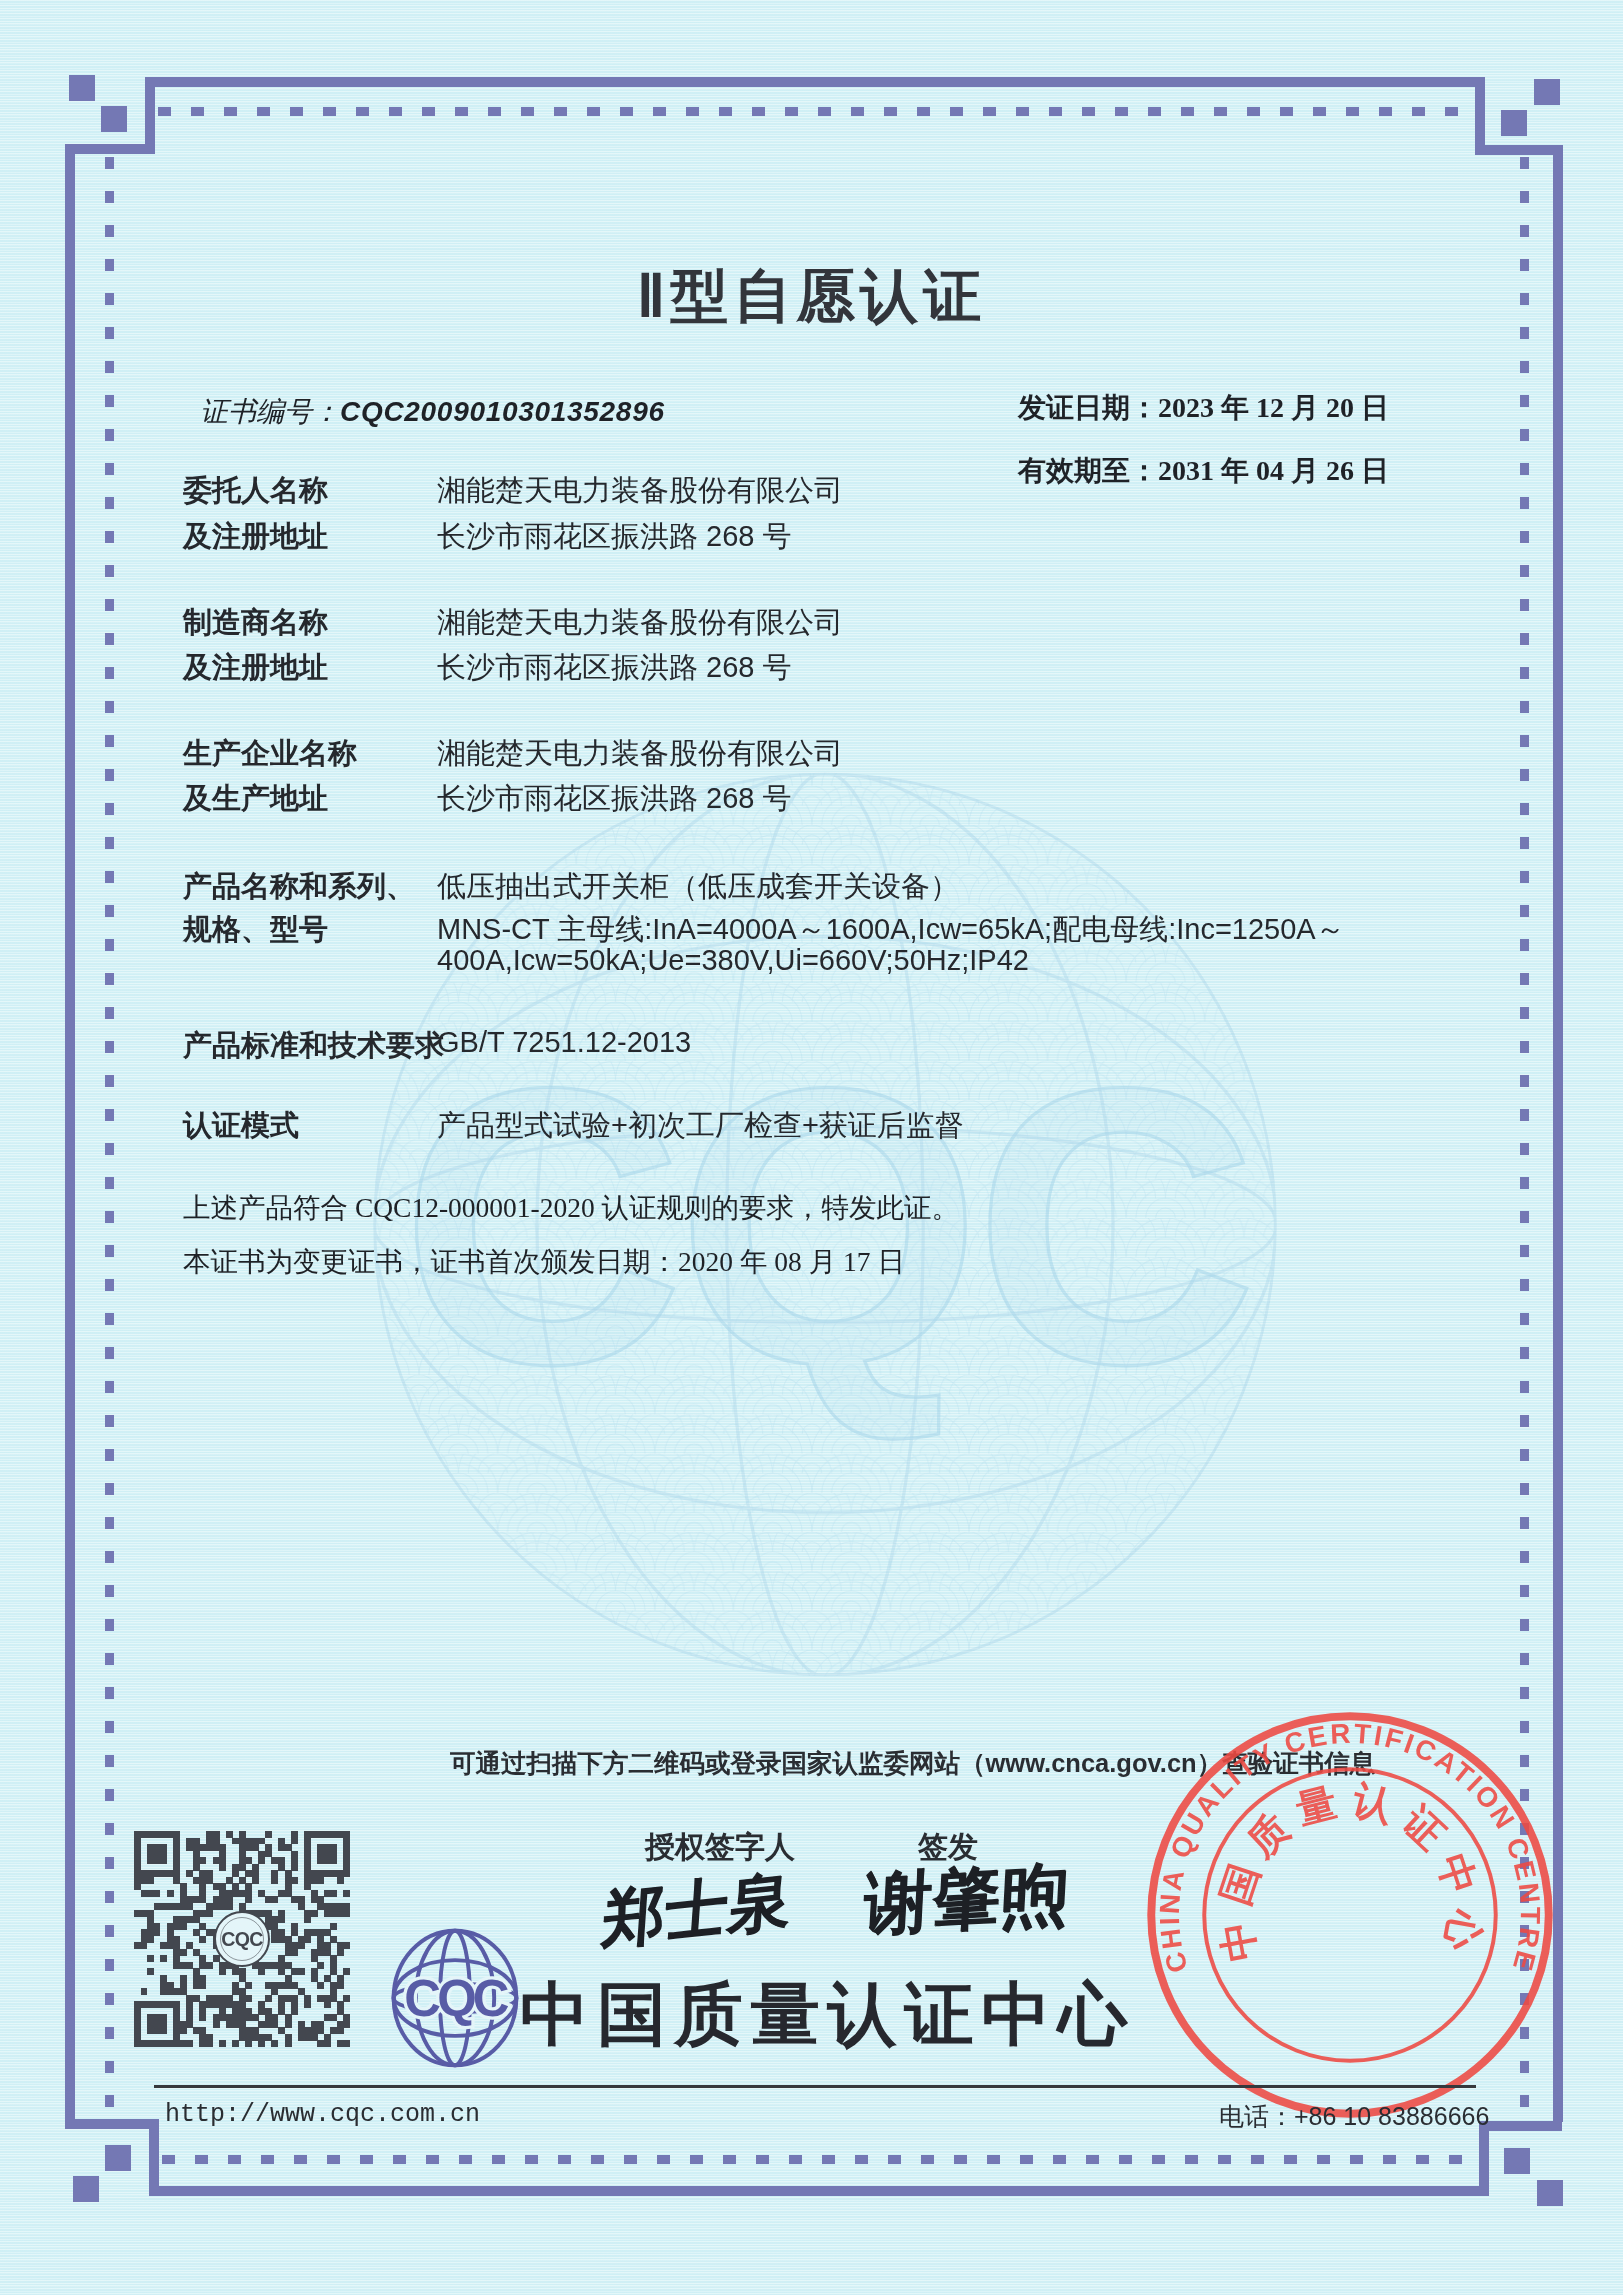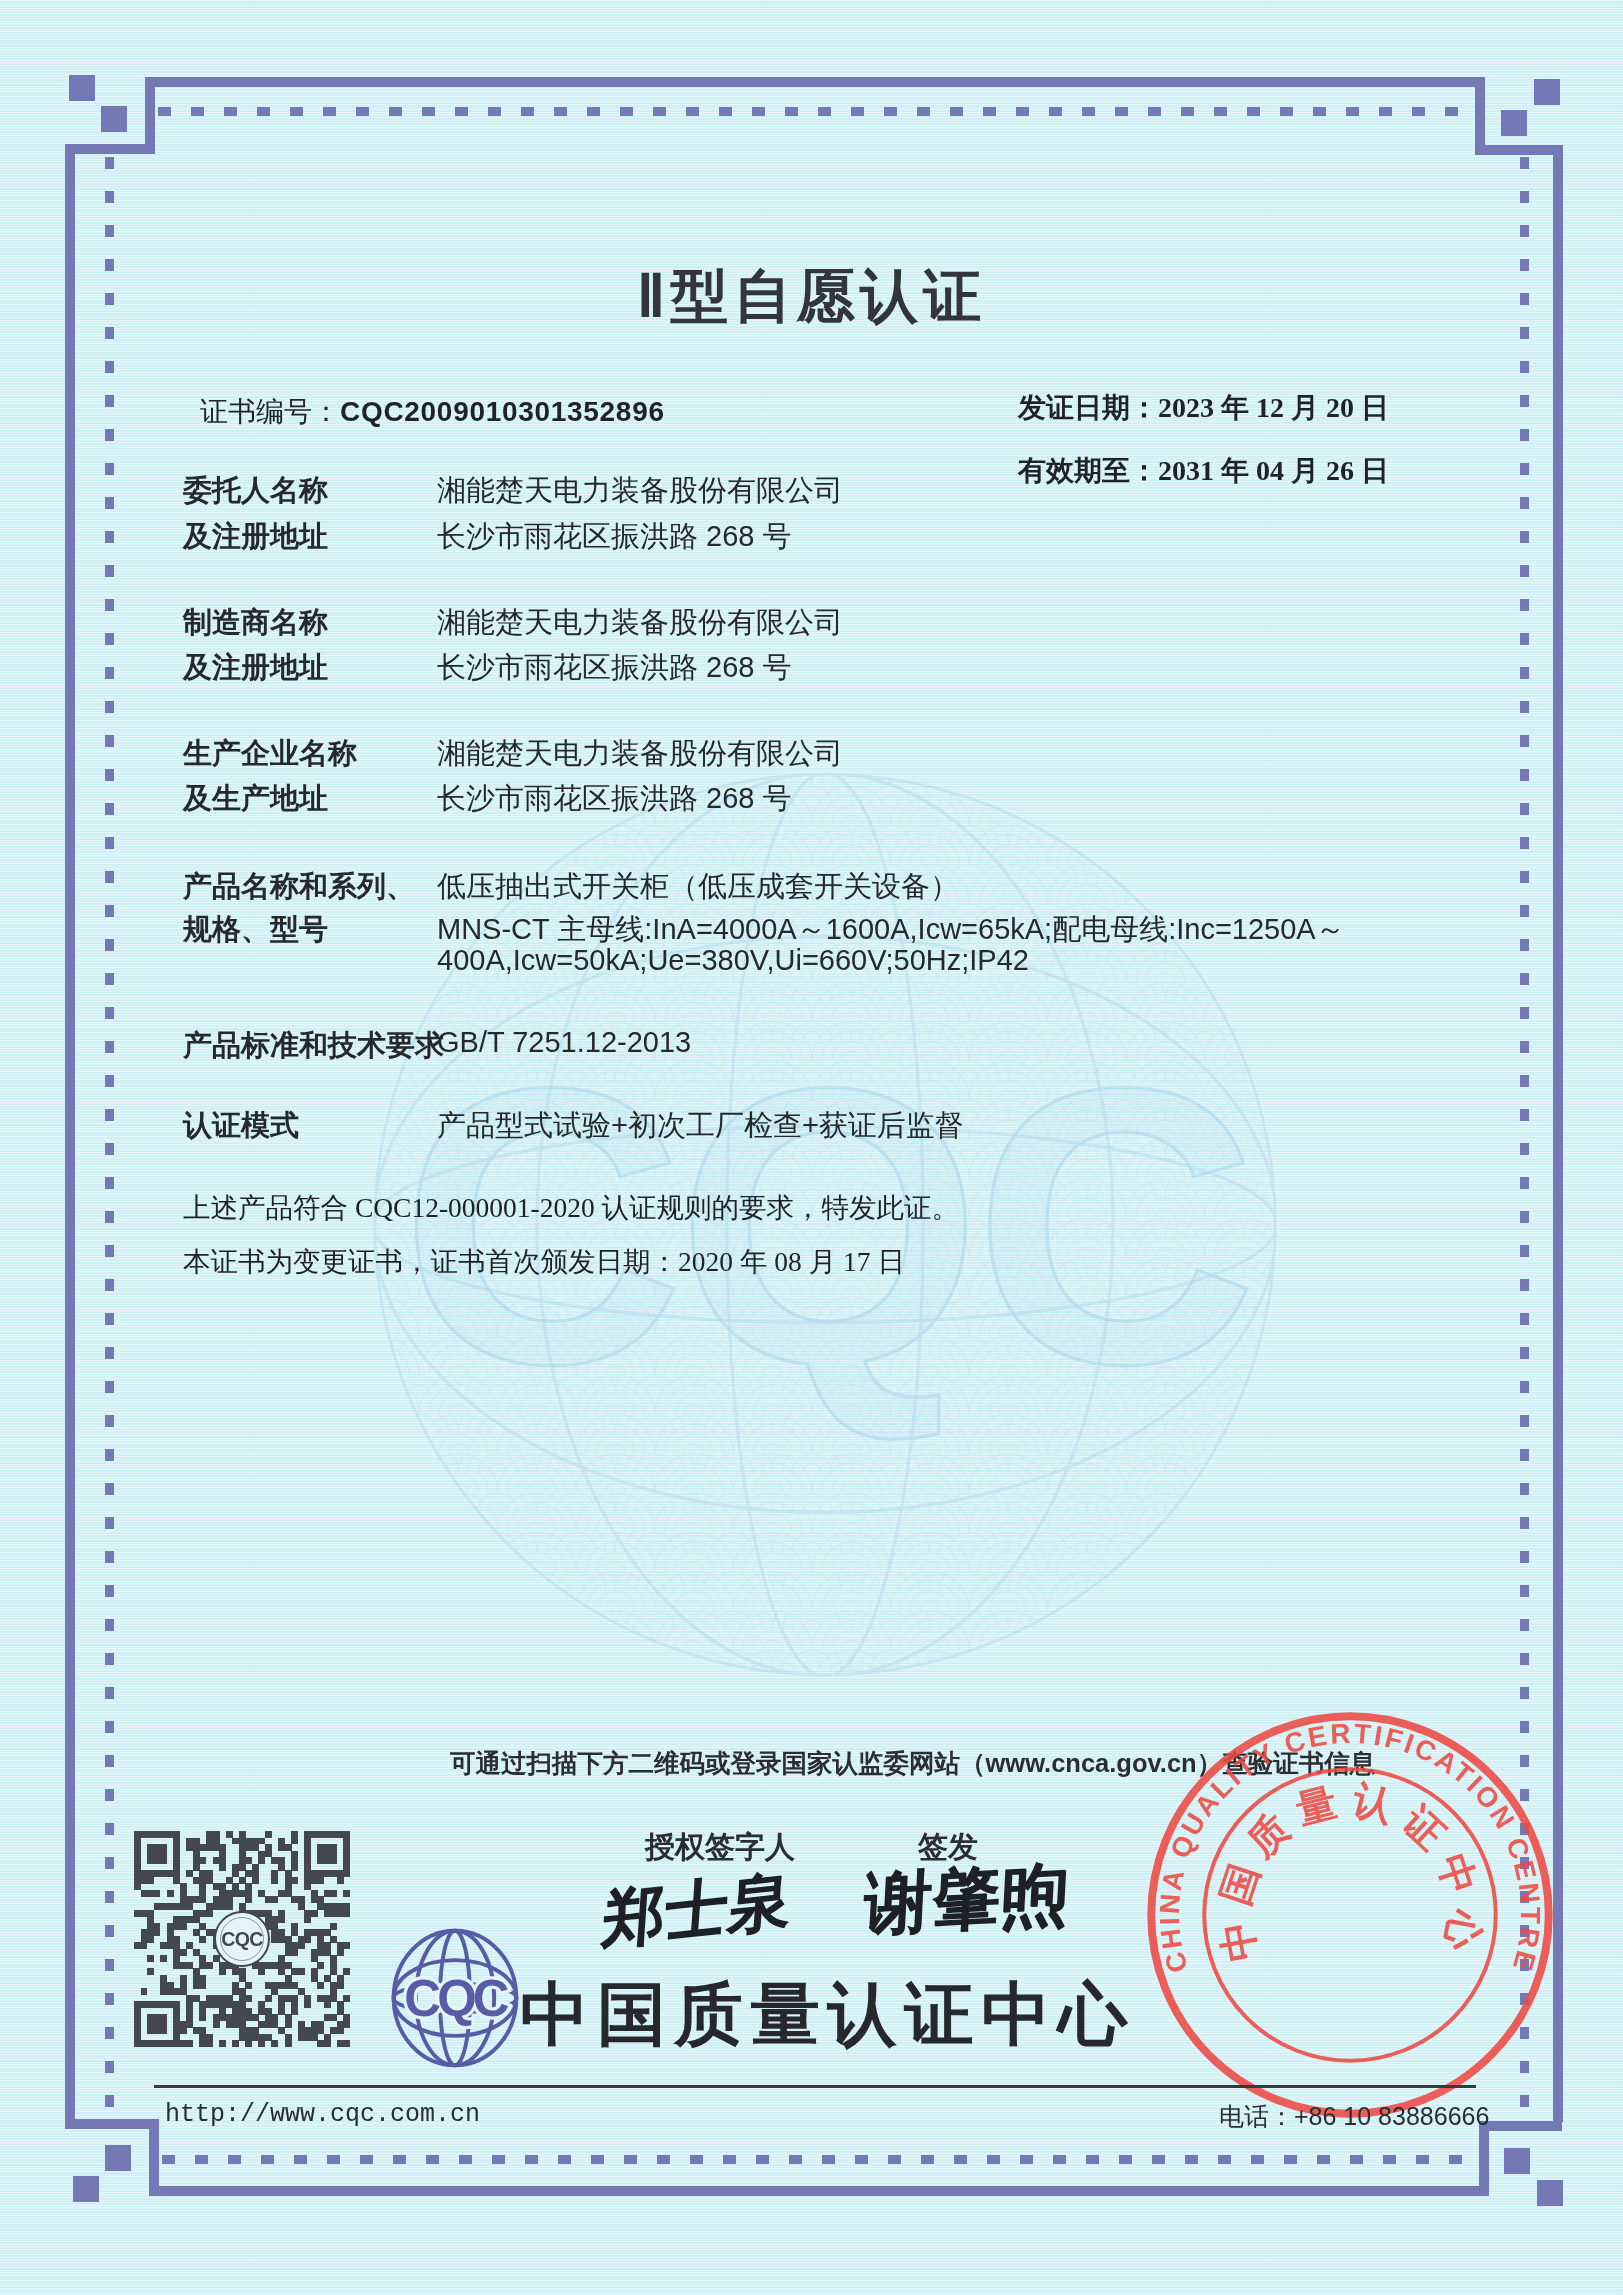--- a/index.html
+++ b/index.html
@@ -116,21 +116,21 @@
   <div class="fsq" style="left:73px;top:2176px;"></div>
   <div class="fsq" style="left:1504px;top:2148px;"></div>
   <div class="fsq" style="left:1537px;top:2180px;"></div>
   <div class="dash-h" style="left:158px;top:107px;width:1316px;"></div>
   <div class="dash-h" style="left:162px;top:2155px;width:1316px;"></div>
   <div class="dash-v" style="left:105px;top:157px;height:1958px;"></div>
   <div class="dash-v" style="left:1520px;top:157px;height:1962px;"></div>
 
   <div class="t subtitle">Ⅱ型自愿认证</div>
 
-  <div class="t meta serif" style="left:200px;top:393px;">
+  <div class="t meta serif" style="left:200px;top:393px;font-style:italic;">
     <span>证书编号：</span><span style="font-family:'Liberation Sans',sans-serif;font-weight:600;letter-spacing:0.7px;">CQC2009010301352896</span>
   </div>
   <div class="t meta serif" style="left:1018px;top:389px;font-weight:bold;">
     <span>发证日期：</span><span>2023 年 12 月 20 日</span>
   </div>
   <div class="t meta serif" style="left:1018px;top:452px;font-weight:bold;">
     <span>有效期至：</span><span>2031 年 04 月 26 日</span>
   </div>
 
   <div class="t lbl" style="left:183px;top:471px;">委托人名称</div>

